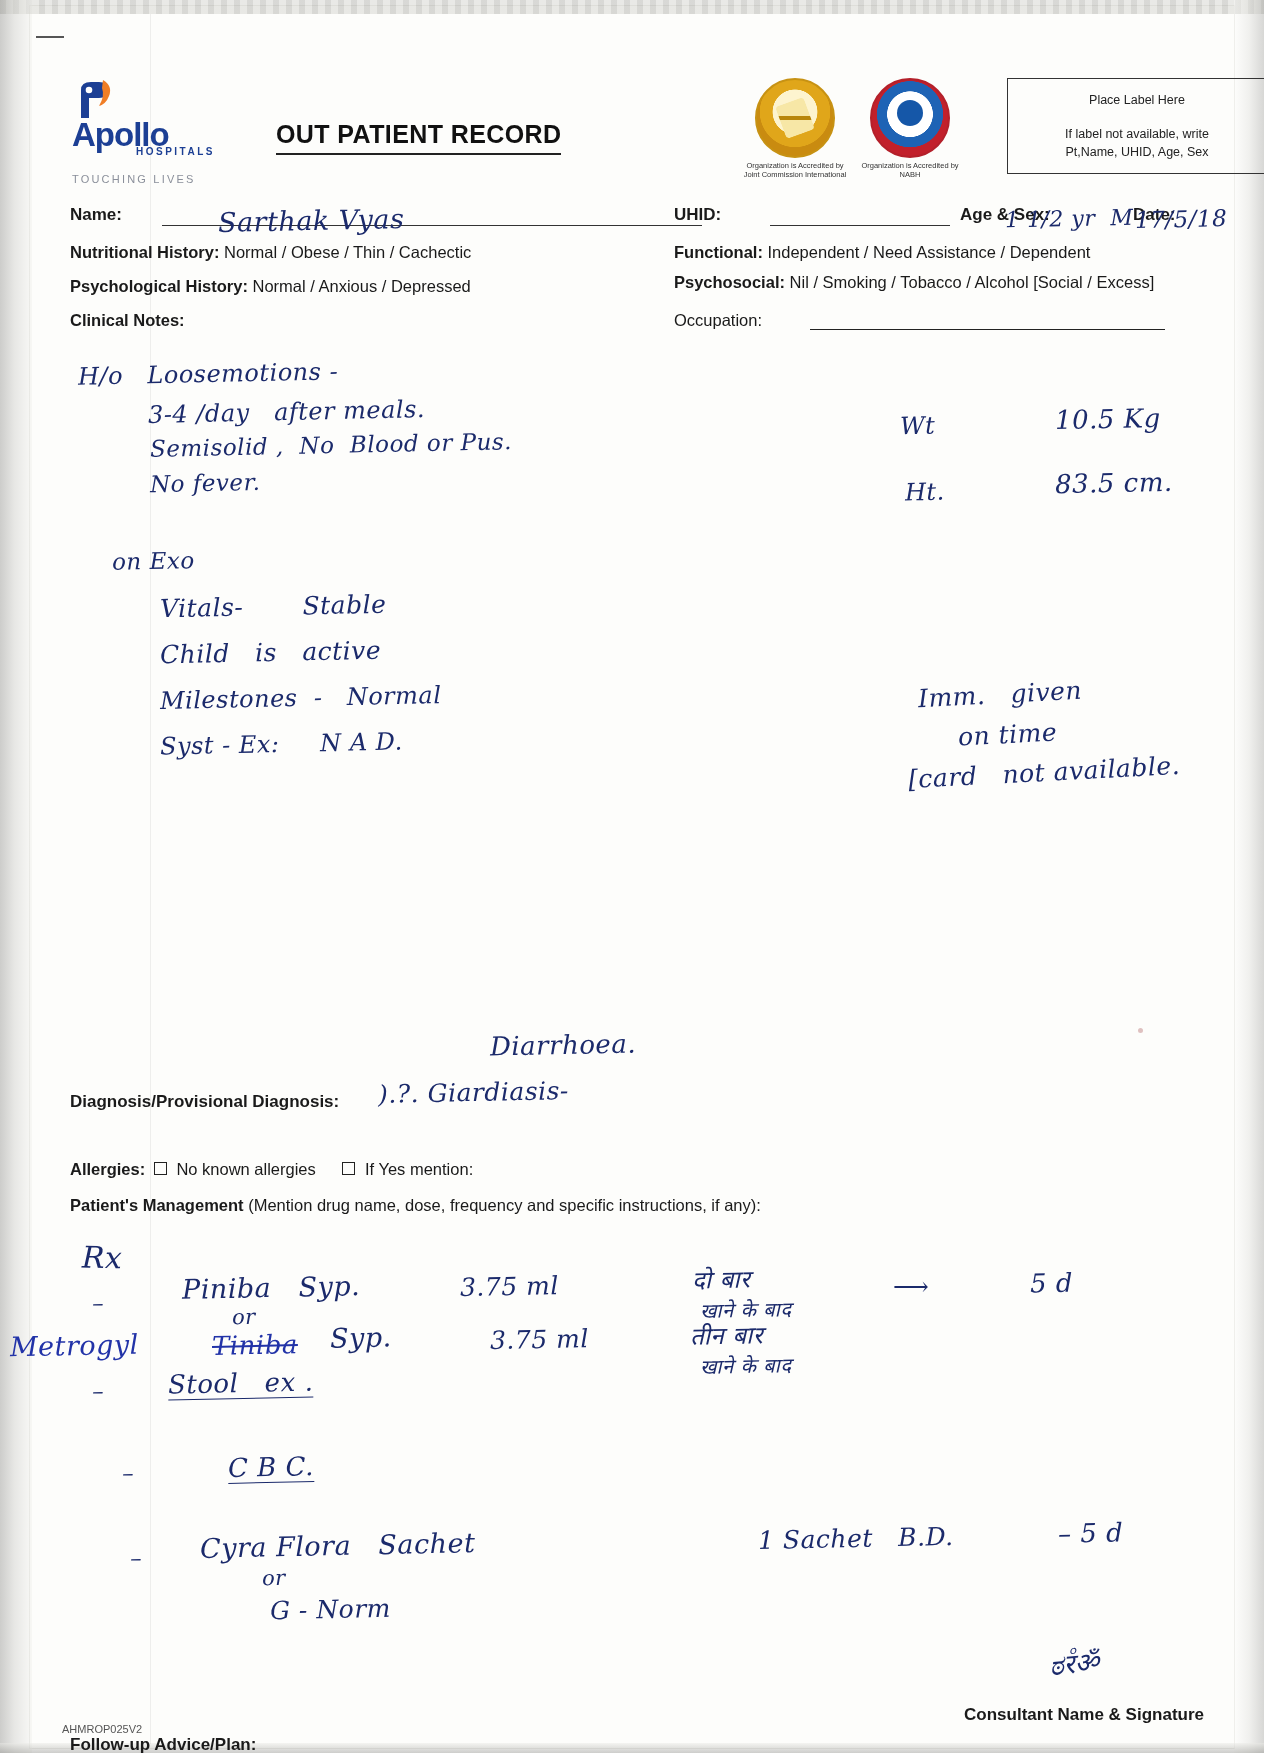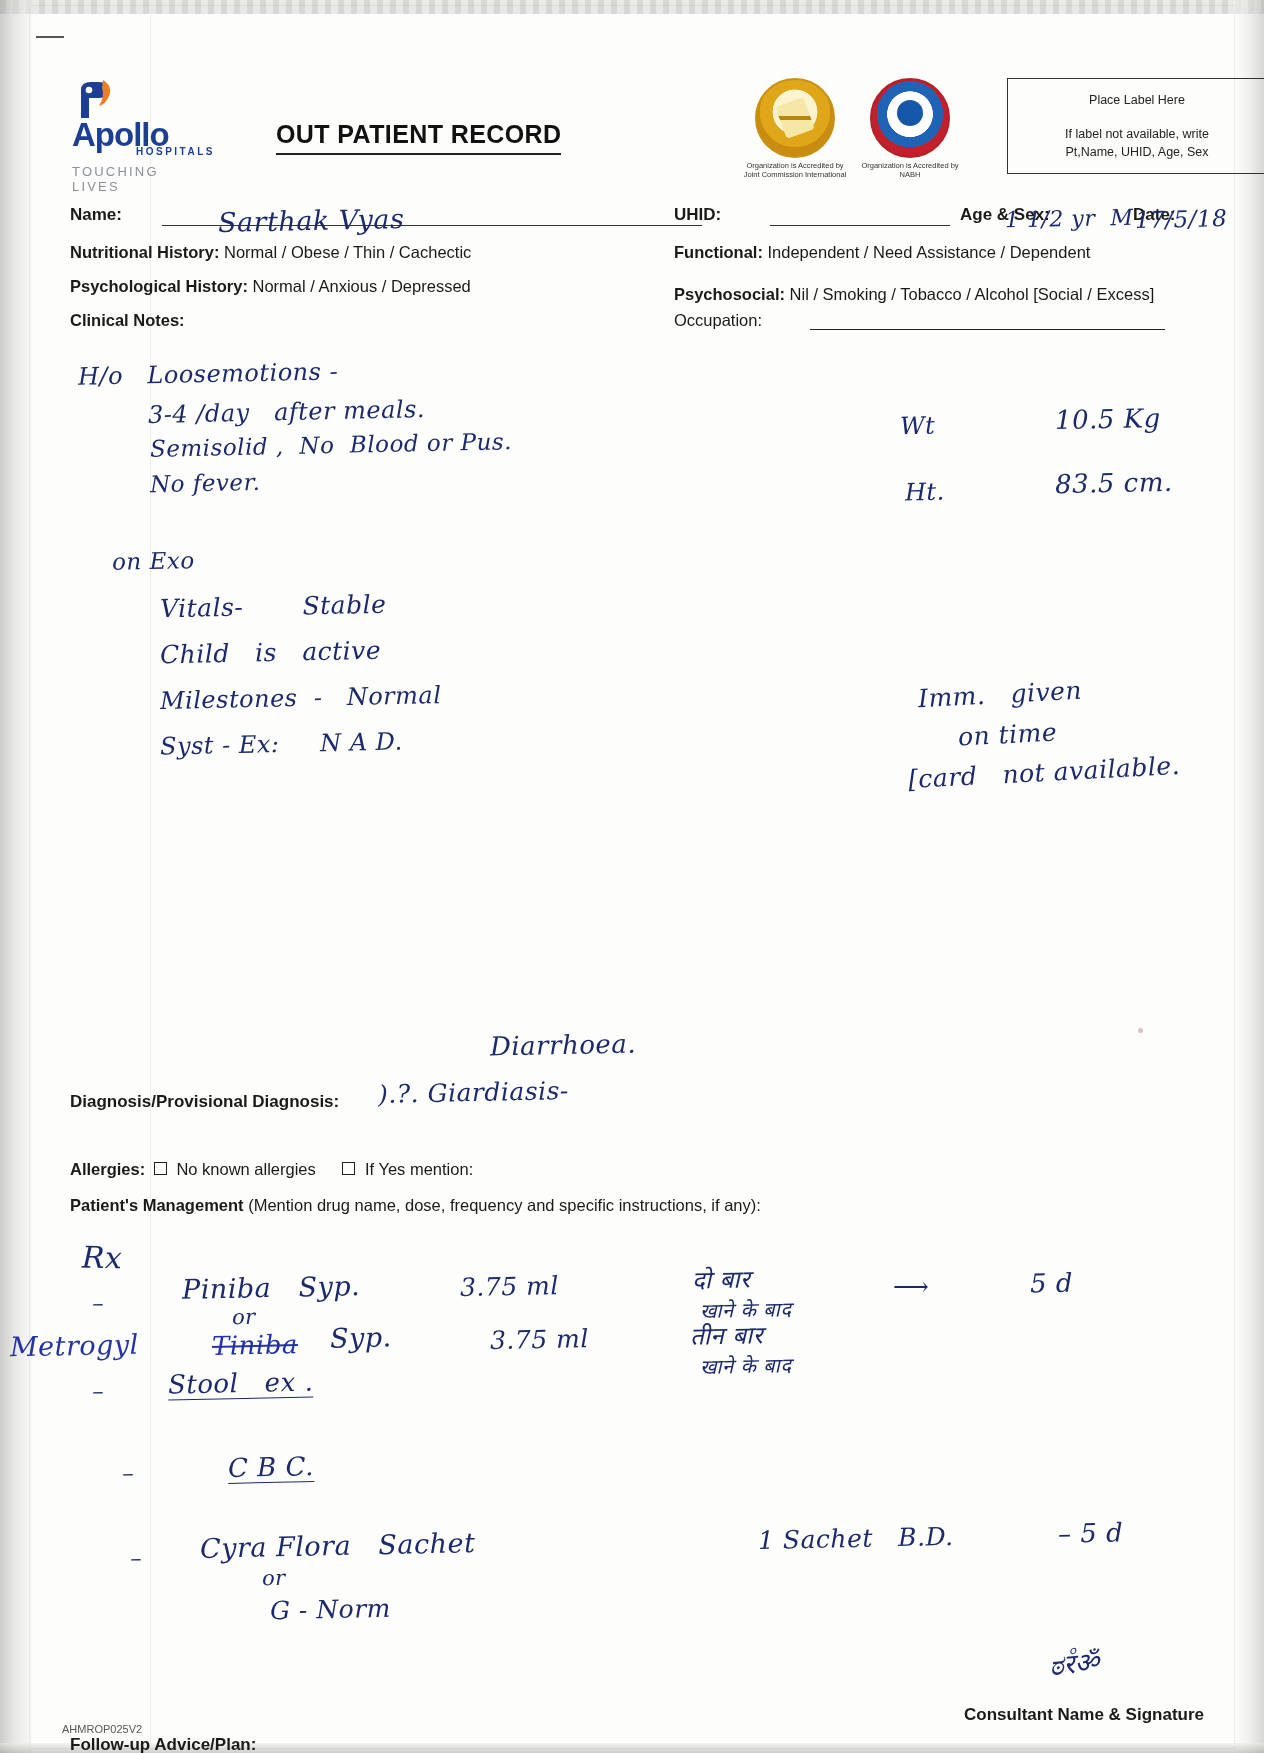--- a/index.html
+++ b/index.html
@@ -73,22 +73,22 @@
     position: absolute; left: 4px; top: 38px;
     font-size: 33px; font-weight: bold; letter-spacing: -1px;
     color: #1c3f94;
     font-family: "Liberation Sans", sans-serif;
   }
   .logo .sub1 {
     position: absolute; left: 68px; top: 68px;
     font-size: 10px; letter-spacing: 2.5px; color: #1c3f94; font-weight: bold;
   }
   .logo .sub2 {
-    position: absolute; left: 4px; top: 86px;
-    font-size: 13px; letter-spacing: 2.2px; color: #8a8f9a;
+    position: absolute; left: 4px; top: 95px;
+    font-size: 11px; letter-spacing: 2.2px; color: #8a8f9a;
   }
 
   .doc-title {
     position: absolute;
     left: 276px; top: 120px;
     font-size: 25px; font-weight: bold; letter-spacing: .4px;
     color: #111;
     border-bottom: 2px solid #222;
     padding-bottom: 4px;
   }
@@ -160,21 +160,21 @@
   .fld-name { position: absolute; left: 0; top: 0; font-weight: bold; font-size: 17px; }
   .fld-name-line { position: absolute; left: 92px; top: 20px; width: 540px; border-bottom: 1px solid #333; }
   .fld-uhid { position: absolute; left: 604px; top: 0; font-weight: bold; font-size: 17px; }
   .fld-uhid-line { position: absolute; left: 700px; top: 20px; width: 180px; border-bottom: 1px solid #333; }
   .fld-age { position: absolute; left: 890px; top: 0; font-weight: bold; font-size: 17px; }
   .fld-date { position: absolute; left: 1063px; top: 0; font-weight: bold; font-size: 17px; }
 
   .r2 { position: absolute; left: 0; top: 38px; }
   .r2b { position: absolute; left: 604px; top: 38px; }
   .r3 { position: absolute; left: 0; top: 72px; }
-  .r3b { position: absolute; left: 604px; top: 80px; }
+  .r3b { position: absolute; left: 604px; top: 68px; }
   .r4 { position: absolute; left: 0; top: 106px; font-weight: bold; }
   .r4b { position: absolute; left: 604px; top: 106px; font-weight: normal; }
   .occ-line { position: absolute; left: 740px; top: 124px; width: 355px; border-bottom: 1.5px solid #222; }
 
   .diag { position: absolute; left: 70px; top: 1092px; font-weight: bold; font-size: 17px; }
   .allerg { position: absolute; left: 70px; top: 1160px; font-size: 16.5px; }
   .allerg .b { font-weight: bold; }
   .chk {
     display: inline-block; width: 11px; height: 11px;
     border: 1.4px solid #222; margin: 0 5px 0 4px; vertical-align: 0px;

